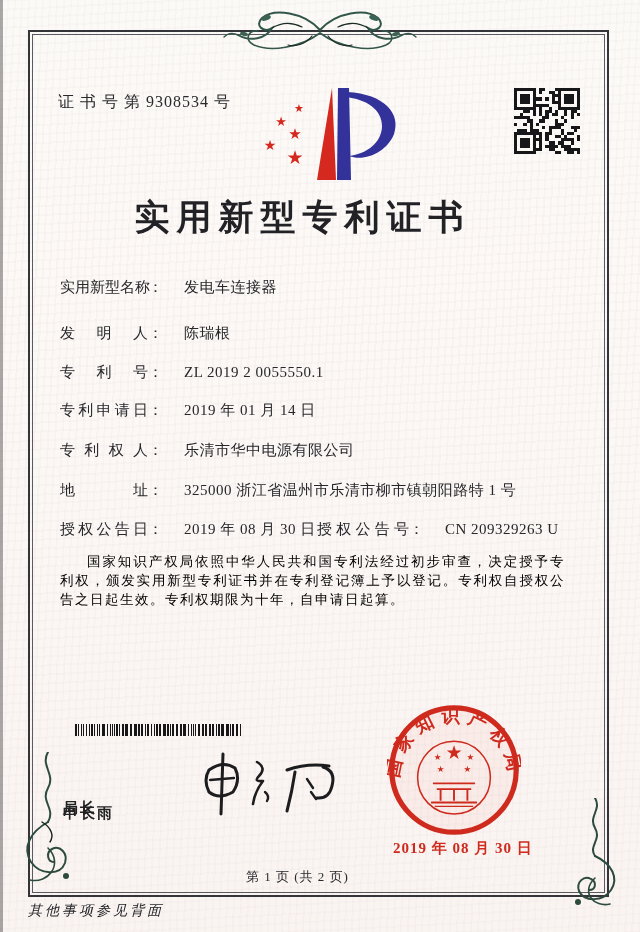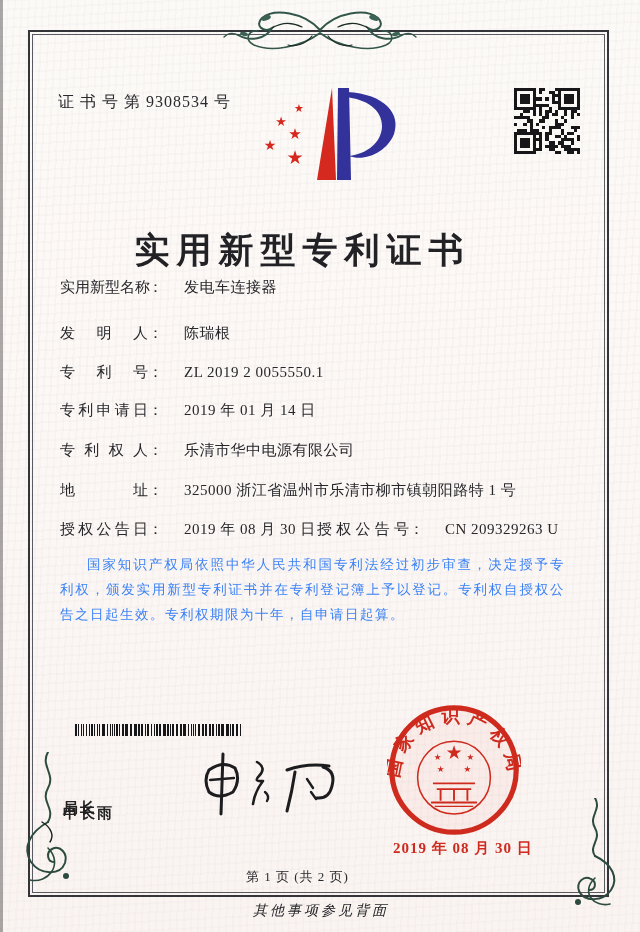--- a/index.html
+++ b/index.html
@@ -9,38 +9,38 @@
   .texture{position:absolute;inset:0;pointer-events:none;
        background:repeating-linear-gradient(93deg,rgba(205,170,175,0.06) 0 2px,transparent 2px 7px),
                   repeating-linear-gradient(177deg,rgba(180,170,190,0.05) 0 2px,transparent 2px 9px);}
   .photo-edge{position:absolute;left:0;top:0;width:3px;height:932px;background:rgba(70,68,70,0.45);}
   .frame{position:absolute;left:28px;top:30px;width:577px;height:863px;
        border:2px solid #34353b;}
   .frame-inner{position:absolute;inset:2px;border:1px solid #5a5b62;}
   .abs{position:absolute;}
   .cert-no{left:58px;top:92px;font-size:16px;color:#2a2a2e;letter-spacing:1px;}
   .title{left:0;right:35px;top:194px;text-align:center;font-size:35px;letter-spacing:7px;
-       color:#222226;font-weight:600;margin-top:33px;}
+       color:#222226;font-weight:600;}
   .field-row{left:60px;font-size:15px;color:#27272b;white-space:nowrap;}
   .flabel{display:inline-block;width:88px;text-align:justify;text-align-last:justify;vertical-align:bottom;}
   .fcolon{display:inline-block;width:15px;}
   .fvalue{letter-spacing:0.5px;margin-left:21px;}
   .pair2{position:absolute;left:257px;top:0;white-space:nowrap;}
   .pair2 .flabel{width:92px;}
-  .paras{left:60px;top:552px;width:505px;font-size:13.5px;line-height:25px;
-       color:#3b82f6;letter-spacing:1.5px;text-align:justify;}
+  .paras{left:60px;top:552px;width:505px;font-size:13.5px;line-height:19px;
+       color:#000000;letter-spacing:1.5px;text-align:justify;}
   .paras p{margin:0 0 4px 0;text-indent:2em;}
   .barcode-wrap{left:75px;top:724px;width:170px;height:12px;}
   .officer{left:63px;font-family:"Liberation Sans","DejaVu Sans",sans-serif;
        font-size:15px;font-weight:600;color:#222;letter-spacing:2px;}
   .sig{left:195px;top:748px;}
   .seal{left:387px;top:703px;width:134px;height:134px;}
   .seal-date{left:393px;top:839px;font-size:15px;font-weight:700;color:#ce2a1d;letter-spacing:1px;white-space:nowrap;}
   .page-info{left:0;right:45px;top:868px;text-align:center;font-size:13px;color:#2a2a2e;letter-spacing:1px;}
-  .back-note{left:0;right:26px;top:902px;text-align:center;font-size:14px;color:#232327;
+  .back-note{left:0;right:26px;top:902px;font-size:14px;color:#232327;
        letter-spacing:3px;font-style:italic;padding-left:28px;}
   svg{display:block;}
 </style>
 </head>
 <body>
 
 <div class="texture"></div>
 <div class="photo-edge"></div>
 
 <div class="frame">

